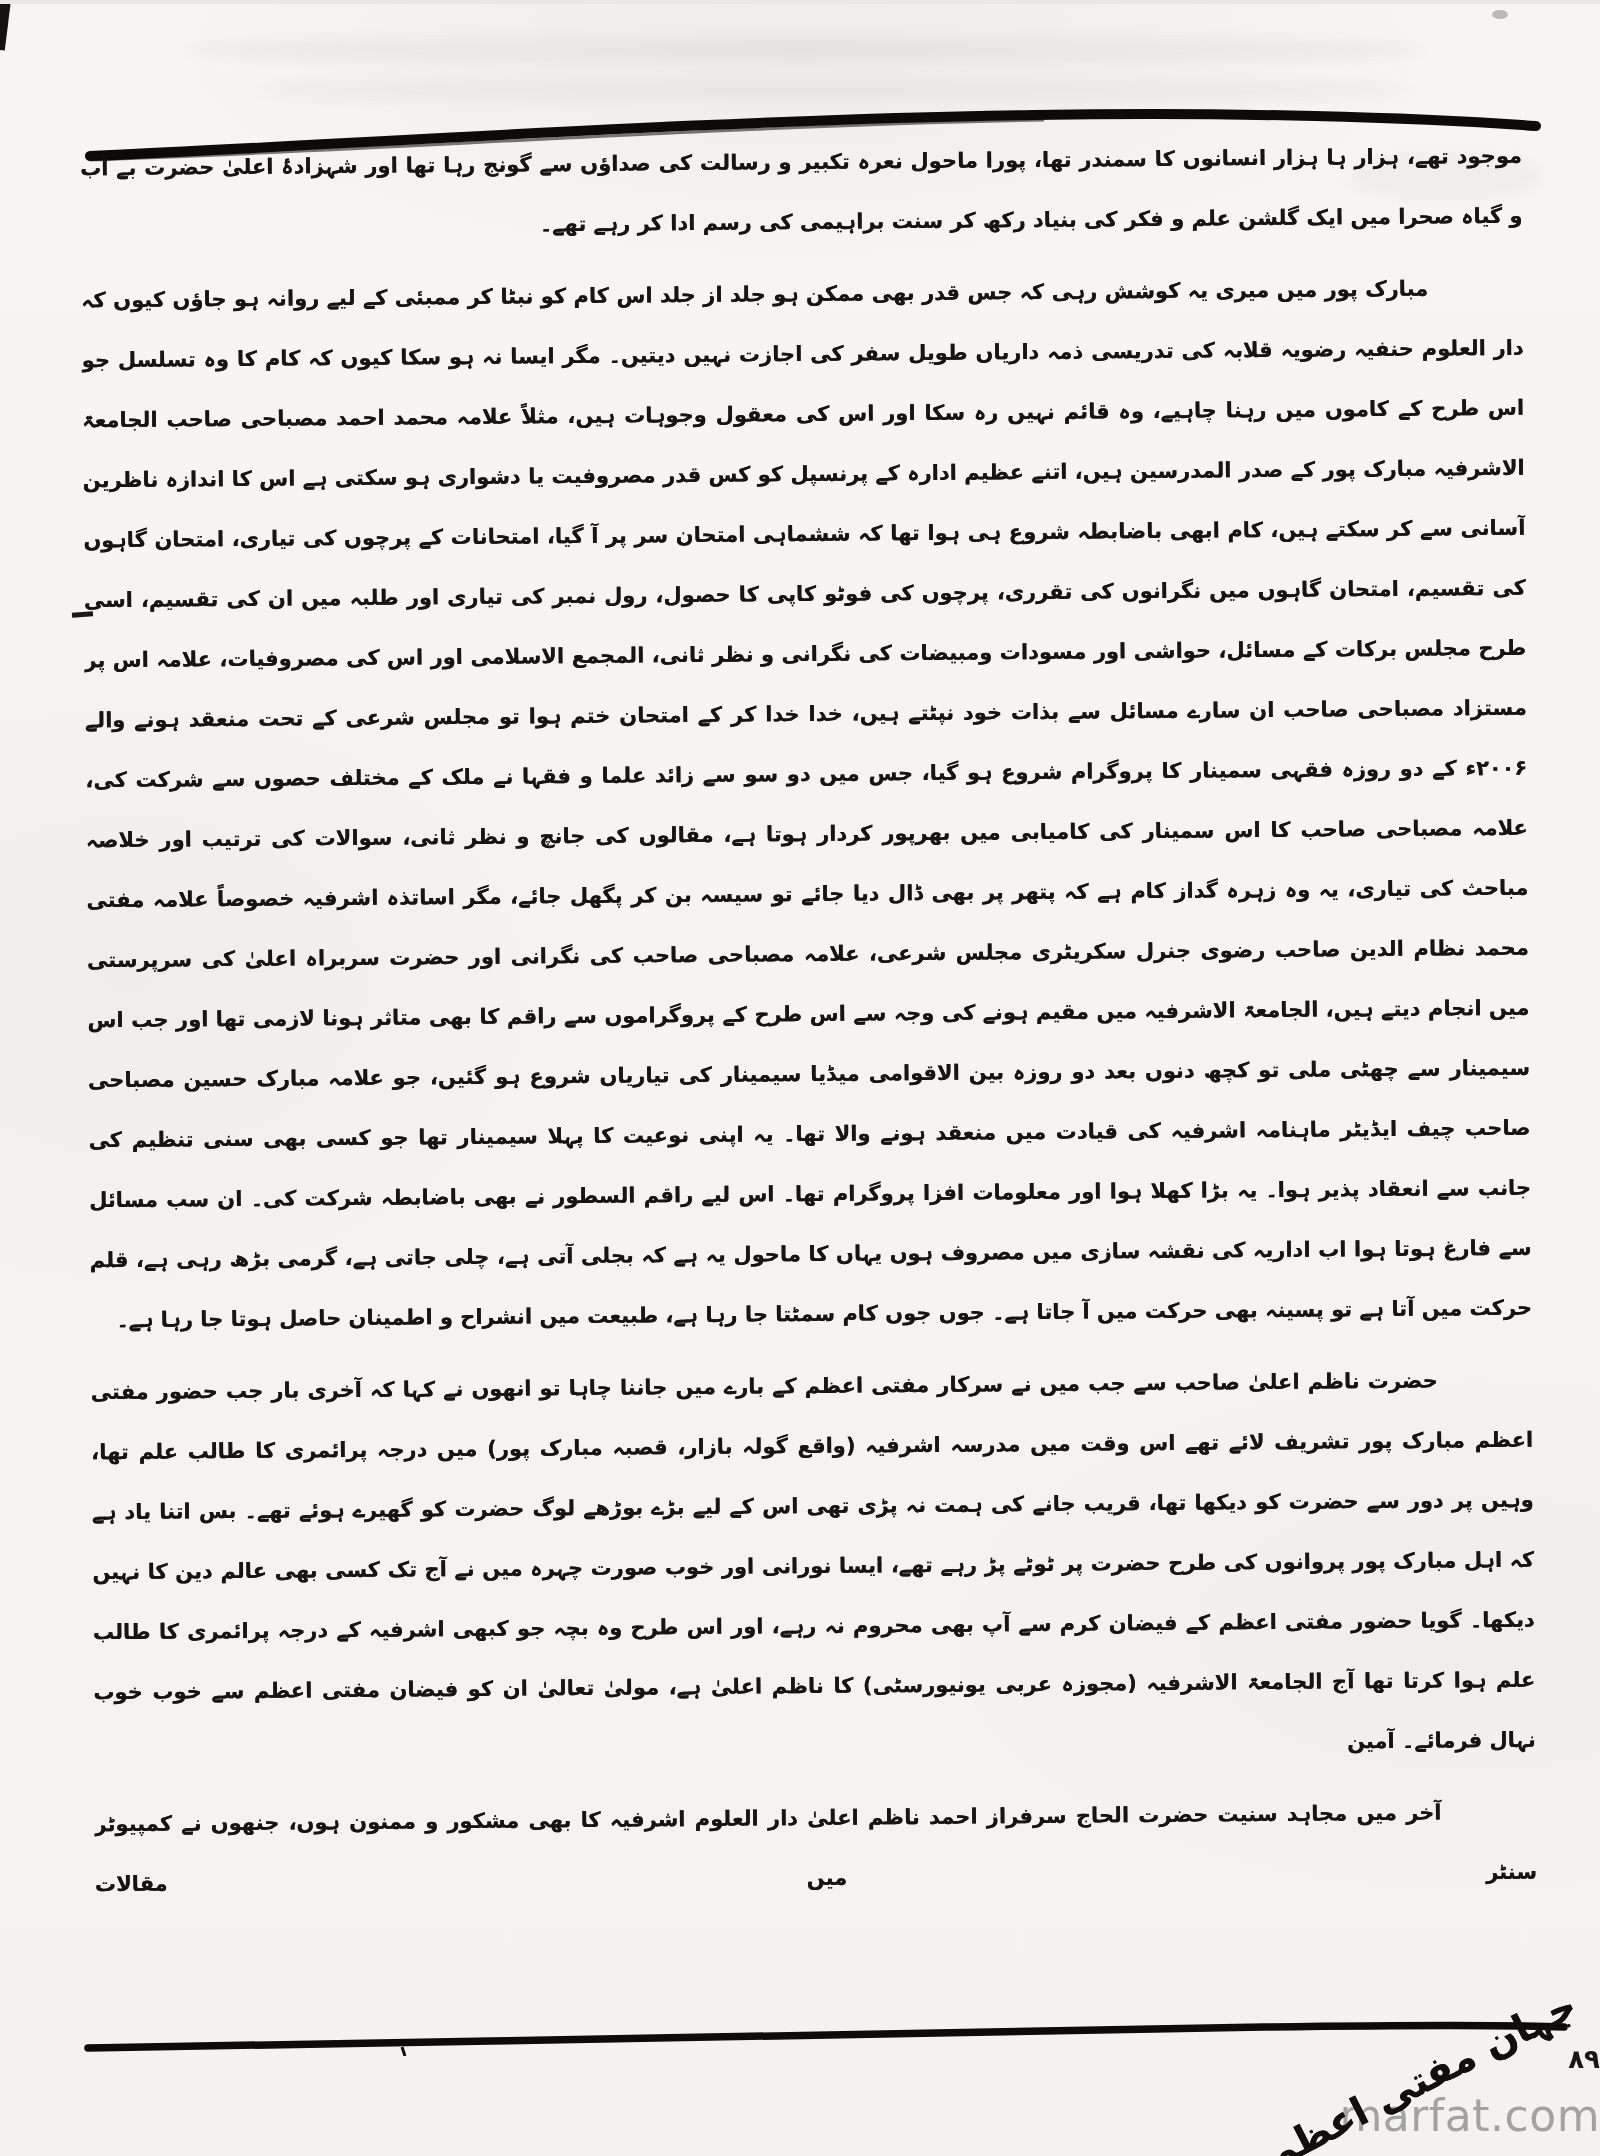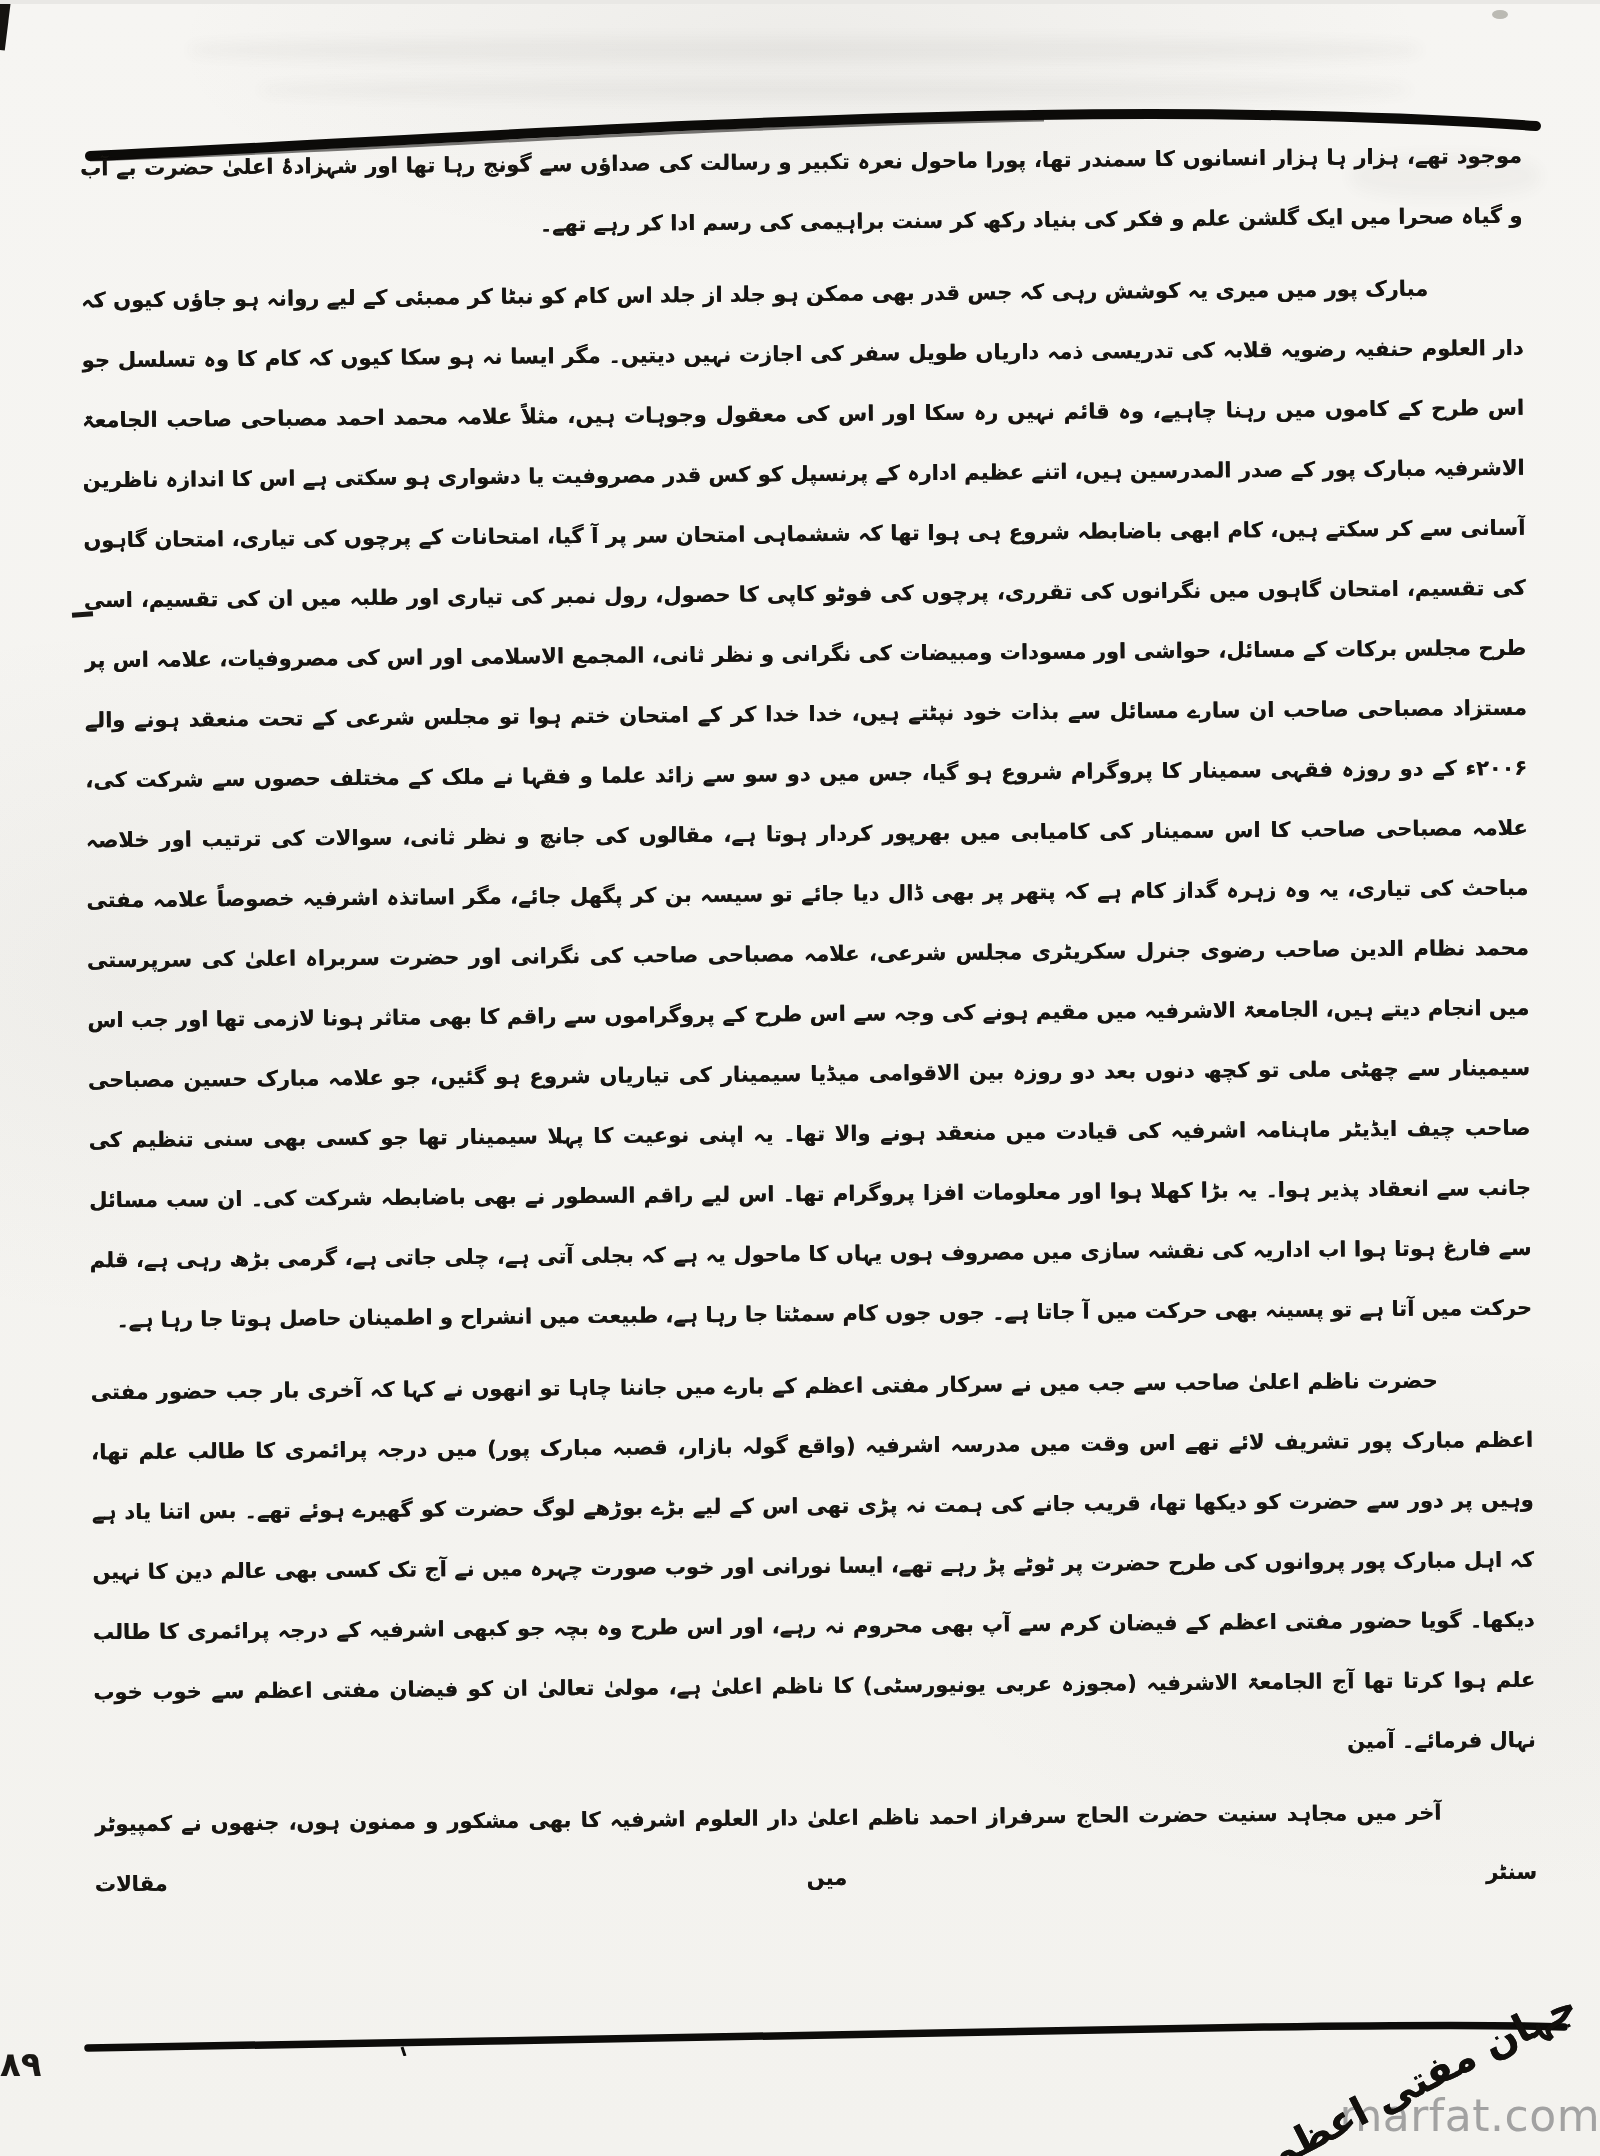--- a/index.html
+++ b/index.html
@@ -35,22 +35,22 @@
     color:#171511;
     text-align:justify;
     text-shadow:0 0 .5px rgba(20,18,14,.85);
   }
   .para{margin:0 0 12px 0;}
   .para.indent{text-indent:95px;}
   .para.full-last{text-align-last:justify;}
   
   .page-number{
     position:absolute;left:0;right:0;top:2040px;
-    text-align:left;
-    font-size:34px;font-weight:bold;color:#1a1814;
+    text-align:right;
+    font-size:26px;font-weight:bold;color:#1a1814;
   }
   .watermark{
     position:absolute;left:0;right:0;top:2086px;
     text-align:right;
     font-size:44px;color:#9a9a9a;opacity:.9;letter-spacing:.5px;
     font-weight:normal;
   }
   .book-title{
     position:absolute;right:14px;top:2028px;width:230px;
     transform:rotate(-27deg);transform-origin:center;

